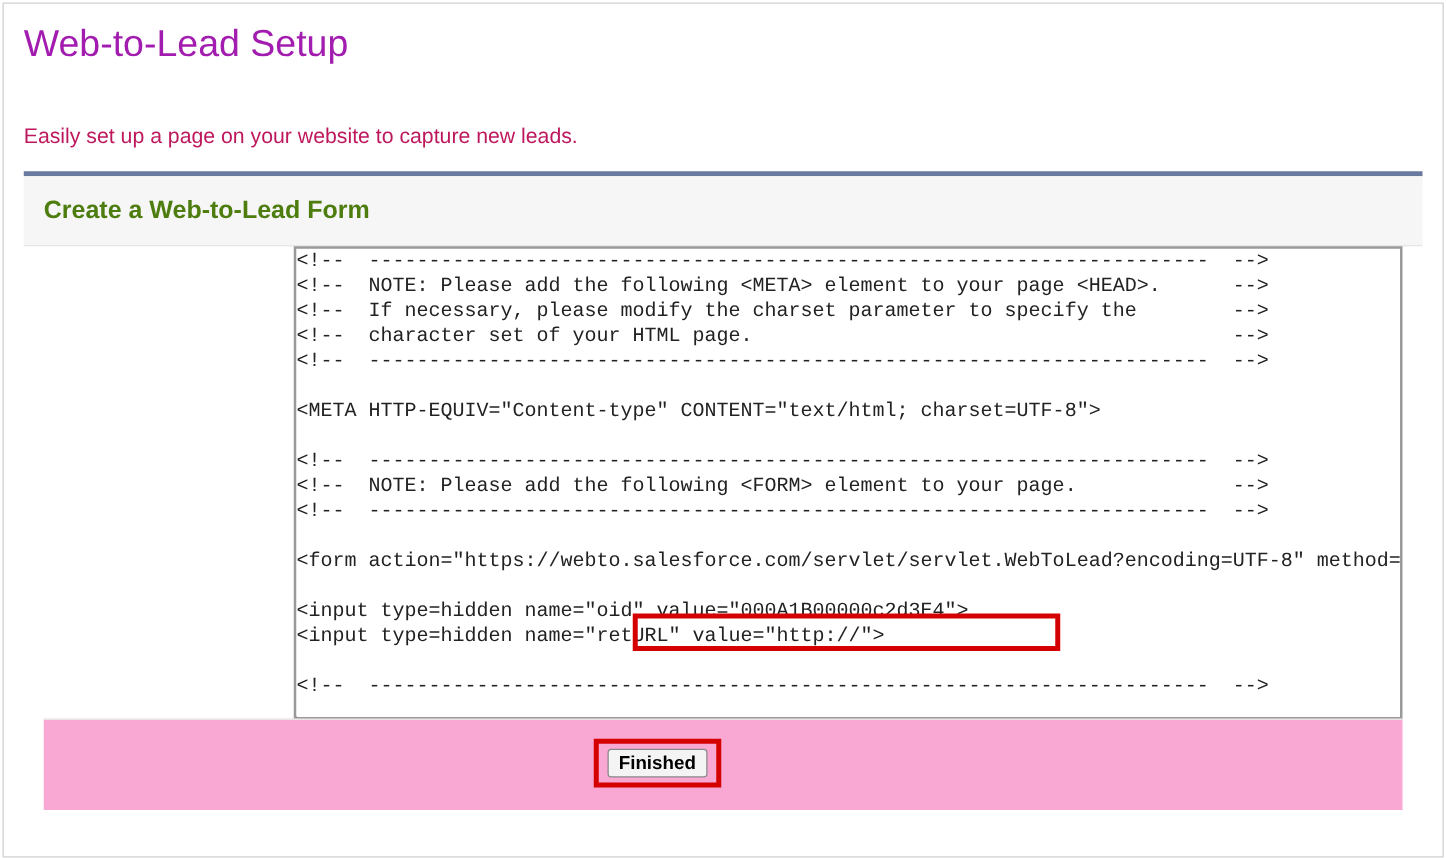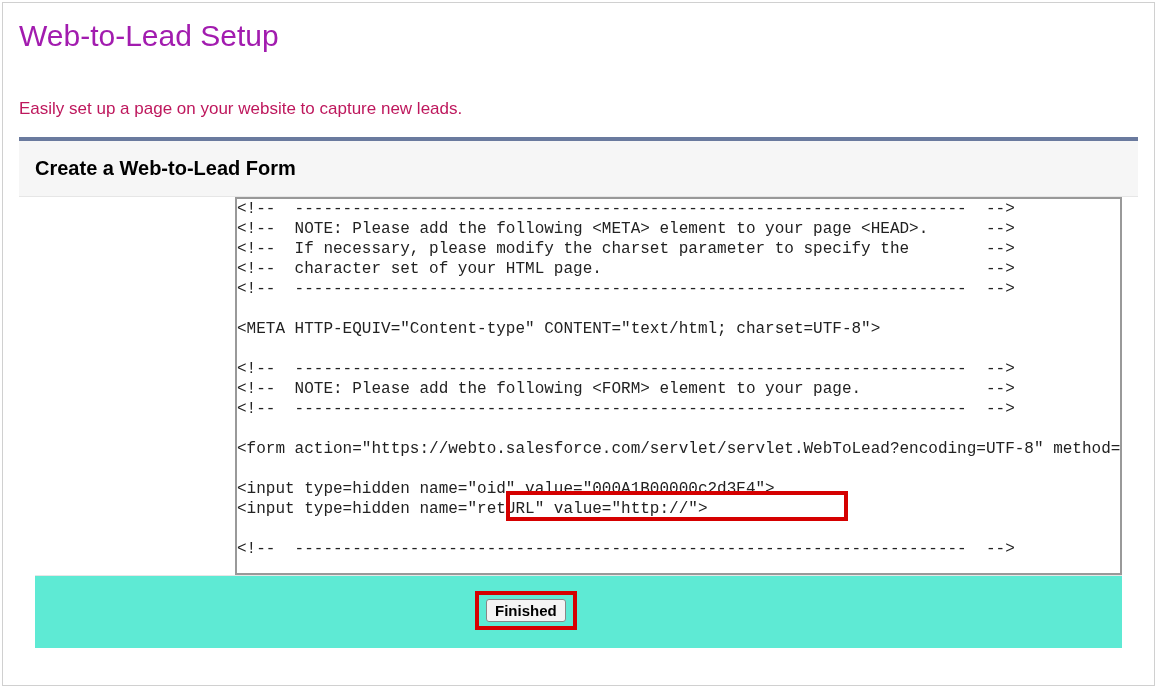--- a/index.html
+++ b/index.html
@@ -33,21 +33,21 @@
       background: #fff;
     }
     .section-header {
       background: #f6f6f6;
       padding: 16px;
       border-bottom: 1px solid #e6e6e6;
     }
     .section-title {
       font-size: 20px;
       font-weight: bold;
-      color: #000000;
+      color: #4d7c0f;
     }
     .section-instruction {
       font-size: 17px;
       padding: 14px 16px 10px 16px;
       color: #222;
     }
     .code-area {
       margin: 0 16px 0 216px;
       border: 2px solid #999;
       height: 378px;
@@ -68,21 +68,21 @@
       border: 4px solid #d50000;
       left: 269px;
       top: 292px;
       width: 342px;
       height: 30px;
       pointer-events: none;
     }
     .button-row {
       margin: 0 16px;
       padding: 15px 0 18px 0;
-      background: #5eead4;
+      background: #f9a8d4;
       text-align: left;
       position: relative;
       border-top: 1px solid #e6e6e6;
     }
     .finished-wrapper {
       display: inline-block;
       margin-left: 440px;
       border: 4px solid #d50000;
       padding: 4px 7px;
     }

